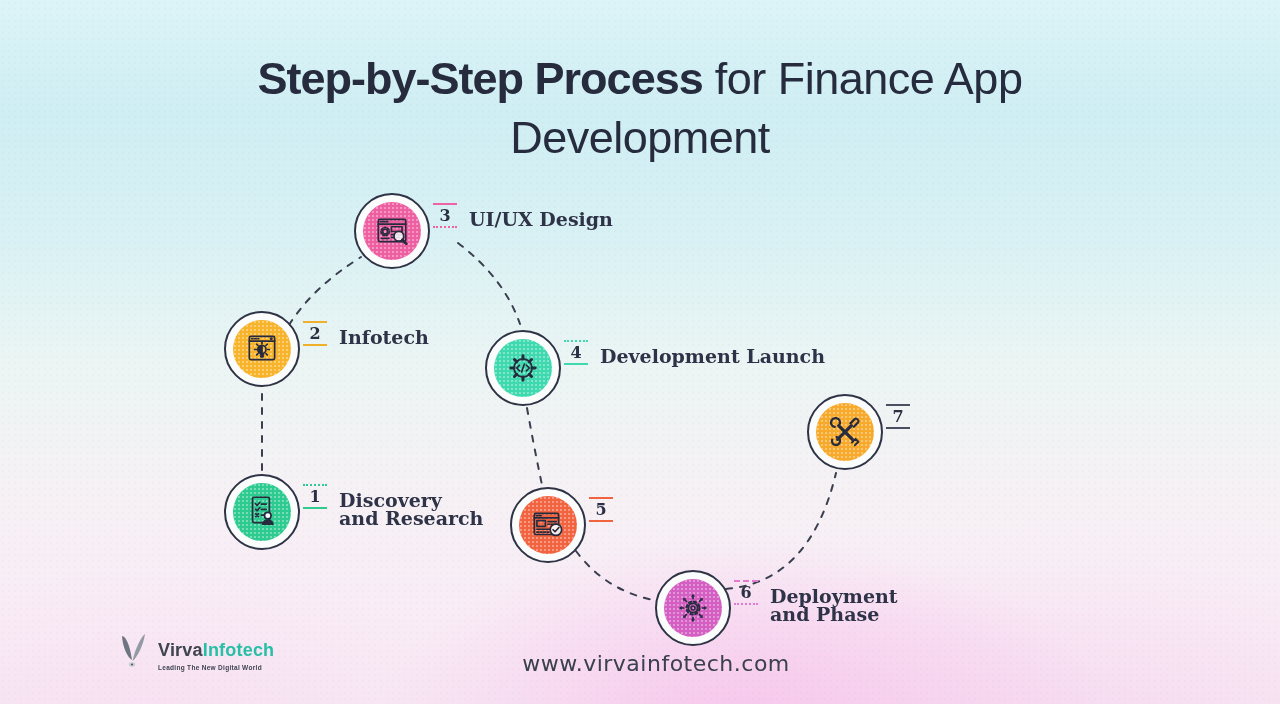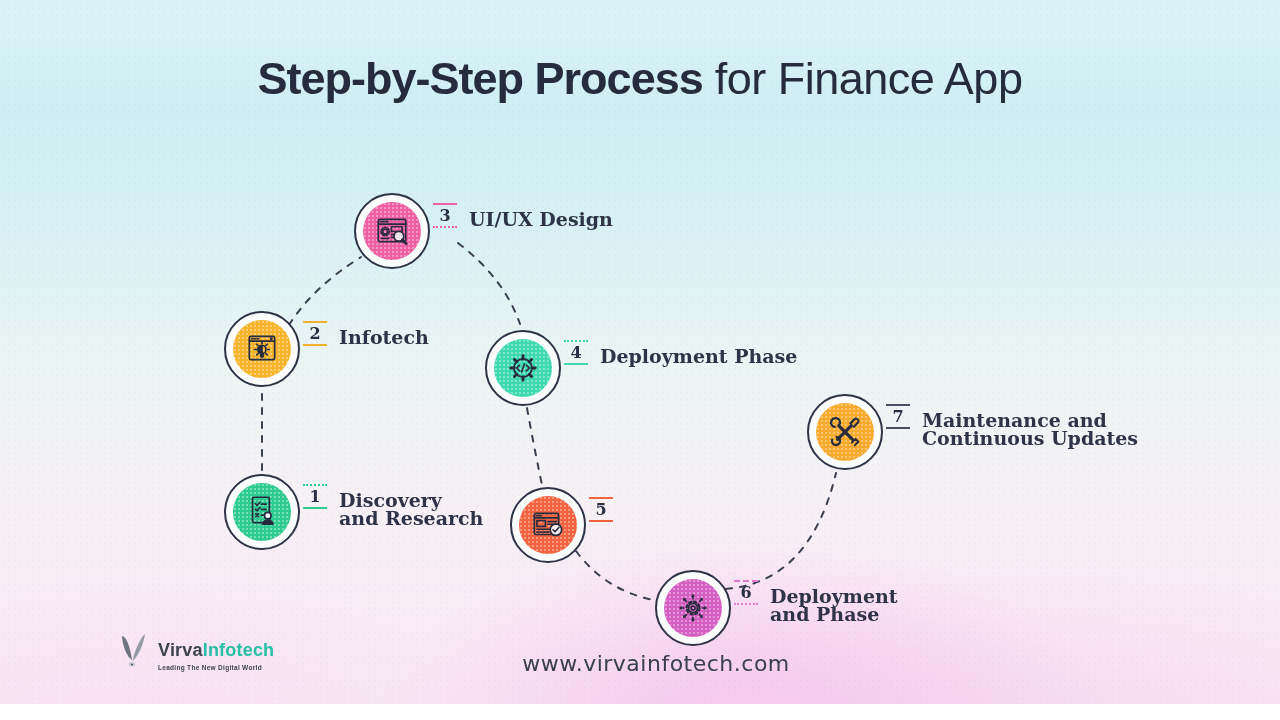--- a/index.html
+++ b/index.html
@@ -59,21 +59,21 @@
 
   <svg class="connectors" width="1280" height="720" viewBox="0 0 1280 720">
     <path d="M262 470 L262 390" stroke-dasharray="4 9"></path>
     <path d="M289 325 Q313 287 361 257"></path>
     <path d="M458 243 Q504 278 520 324"></path>
     <path d="M527 408 Q534 447 542 485"></path>
     <path d="M576 551 Q605 590 653 600"></path>
     <path d="M726 589 Q810 582 836 473"></path>
   </svg>
 
-  <h1 class="title"><span class="b">Step-by-Step Process</span><span> for Finance App</span><br></h1>
+  <h1 class="title"><span class="b">Step-by-Step Process</span><span> for Finance App</span><br><span>Development</span></h1>
 
   <div class="step" style="left:224px;top:474px;">
     <div class="circle">
       <div class="disc" style="background: rgb(46, 203, 144);">
         <svg viewBox="0 0 36 36">
           <g class="icon-stroke">
             <rect x="9" y="4" width="16" height="24" rx="1.5"></rect>
             <path d="M11.8 10.2 l1.6 1.6 2.6 -3"></path>
               <line x1="17.5" y1="10.5" x2="22" y2="10.5"></line>
             <path d="M11.8 15.2 l1.6 1.6 2.6 -3"></path>
@@ -177,21 +177,21 @@
         </svg>
       </div>
     </div>
     <div class="label">
       <div class="num-col">
         <div class="numline top" style="border-top: 2px dotted rgb(63, 217, 175);"></div>
         <div class="num">4</div>
         <div class="numline bottom" style="border-top: 2px solid rgb(63, 217, 175);"></div>
       </div>
       <div class="step-text">
-        <div>Deployment Phase</div>
+        <div>Development Launch</div>
         <div></div>
       </div>
     </div>
   </div>
 
   <div class="step" style="left:510px;top:487px;">
     <div class="circle">
       <div class="disc" style="background: rgb(242, 100, 64);">
         <svg viewBox="0 0 36 36">
           <g class="icon-stroke">
@@ -284,24 +284,20 @@
           </g>
         </svg>
       </div>
     </div>
     <div class="label">
       <div class="num-col">
         <div class="numline top" style="border-top: 2px solid rgb(74, 80, 98);"></div>
         <div class="num">7</div>
         <div class="numline bottom" style="border-top: 2px solid rgb(74, 80, 98);"></div>
       </div>
-      <div class="step-text">
-        <div>Maintenance and</div>
-        <div>Continuous Updates</div>
-      </div>
     </div>
   </div>
 
   <div class="logo">
     <svg class="logo-mark" viewBox="0 0 34 42">
       <path d="M6 2 C10 2 14 12 16 26 C11 23 6.5 12 6 2 Z" fill="#6e7480"></path>
       <path d="M29 0 C25 3 19 15 16.5 27 C21 24 27.5 11 29 0 Z" fill="#939aa6"></path>
       <ellipse cx="16" cy="30.5" rx="3.2" ry="2.2" fill="#c9cdd5"></ellipse>
       <circle cx="16" cy="30.5" r="1" fill="#4a4f5a"></circle>
     </svg>

